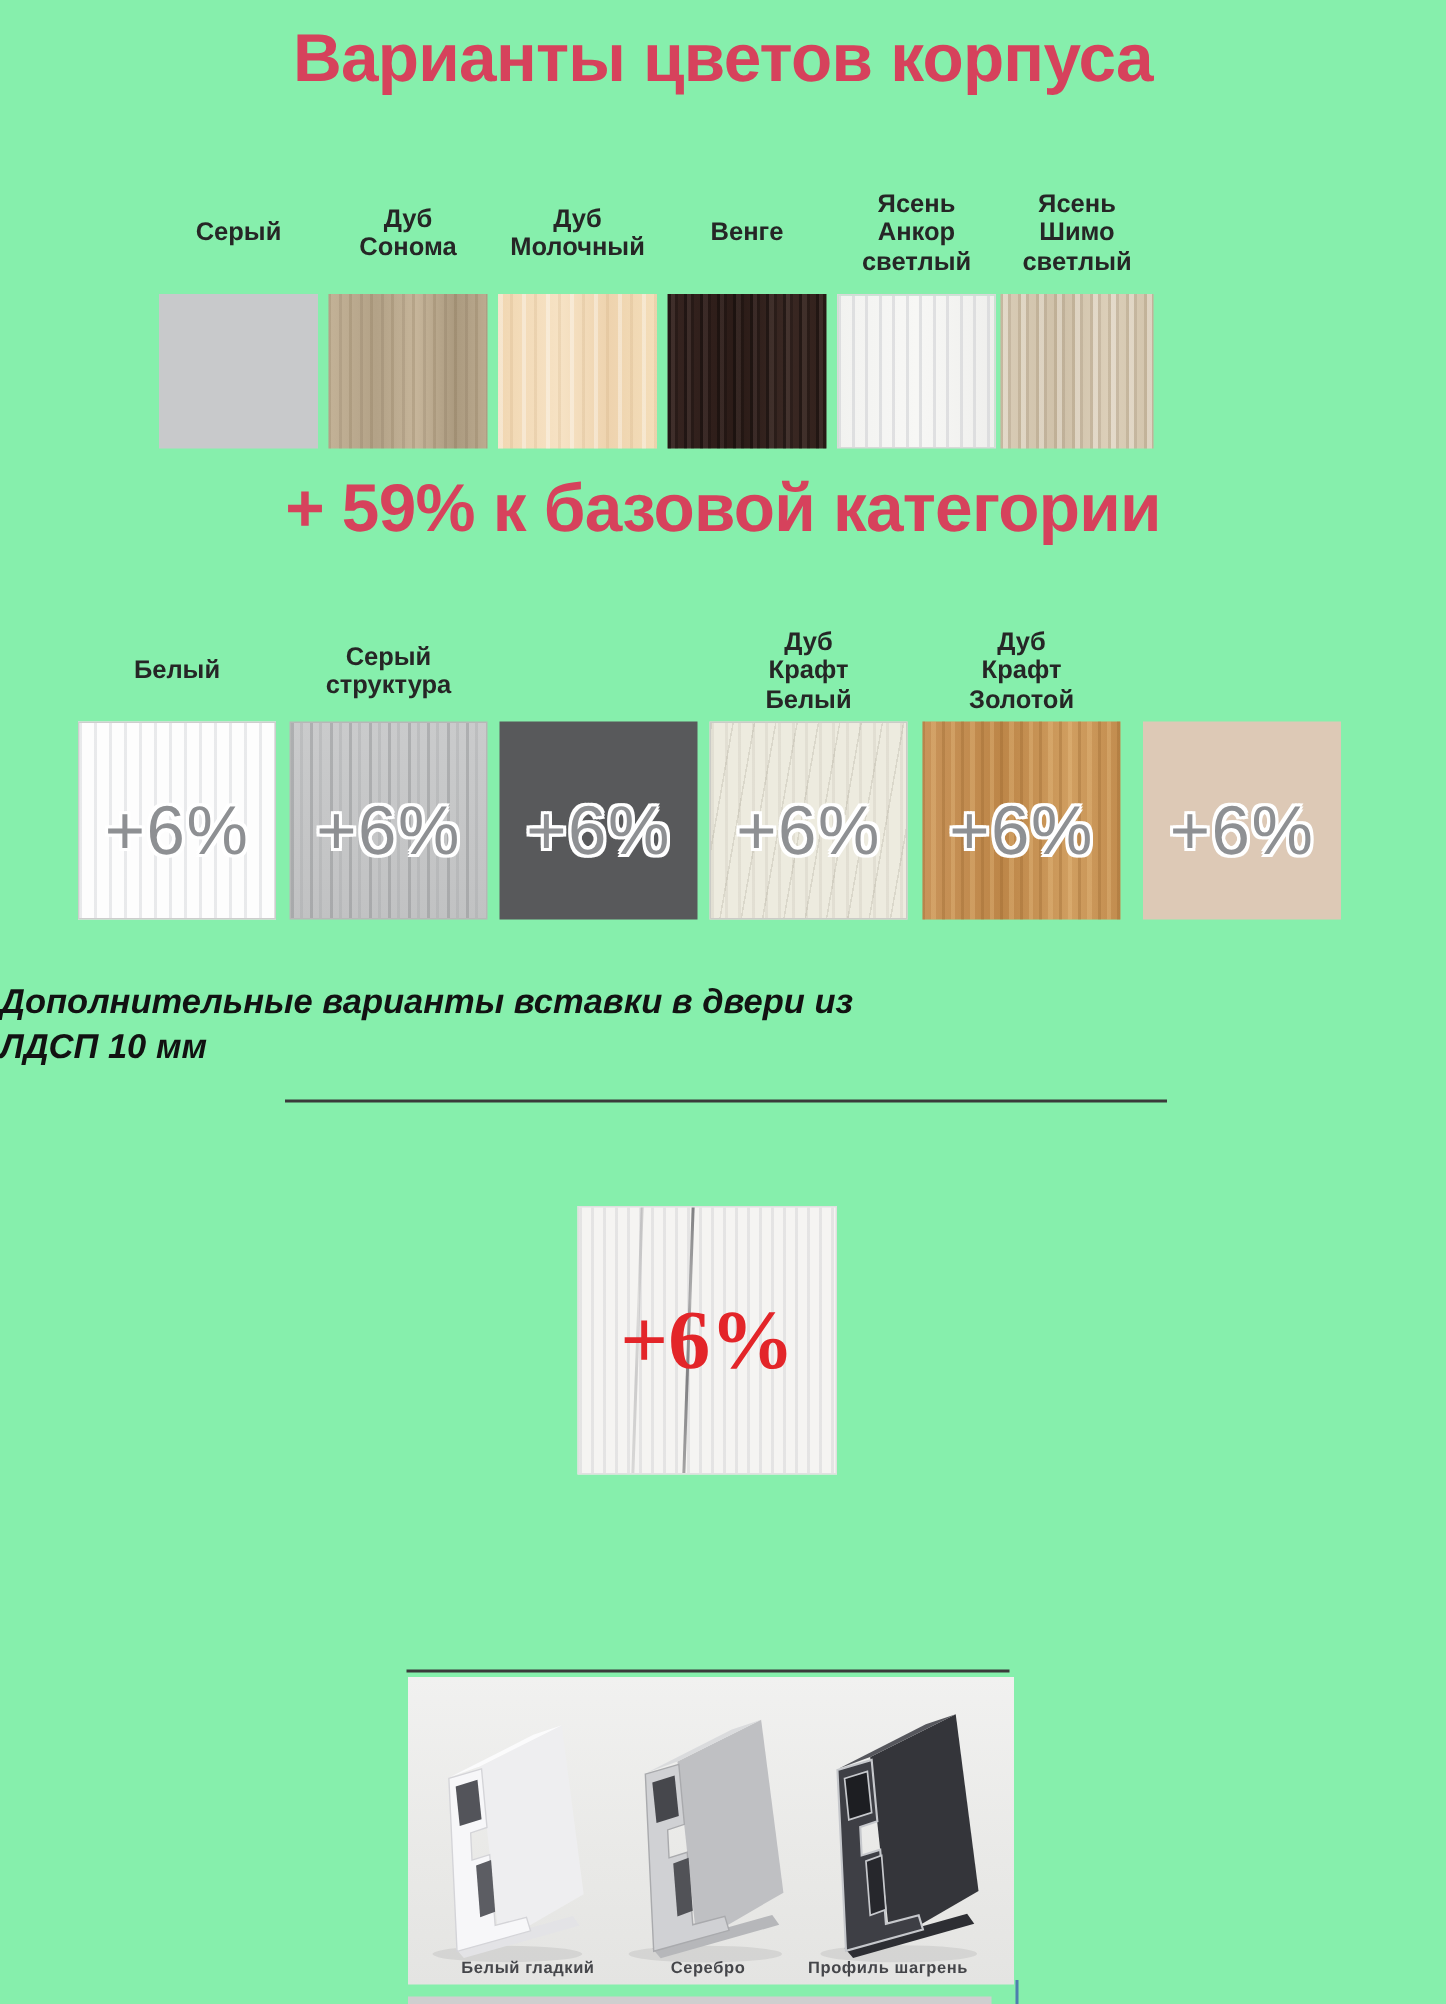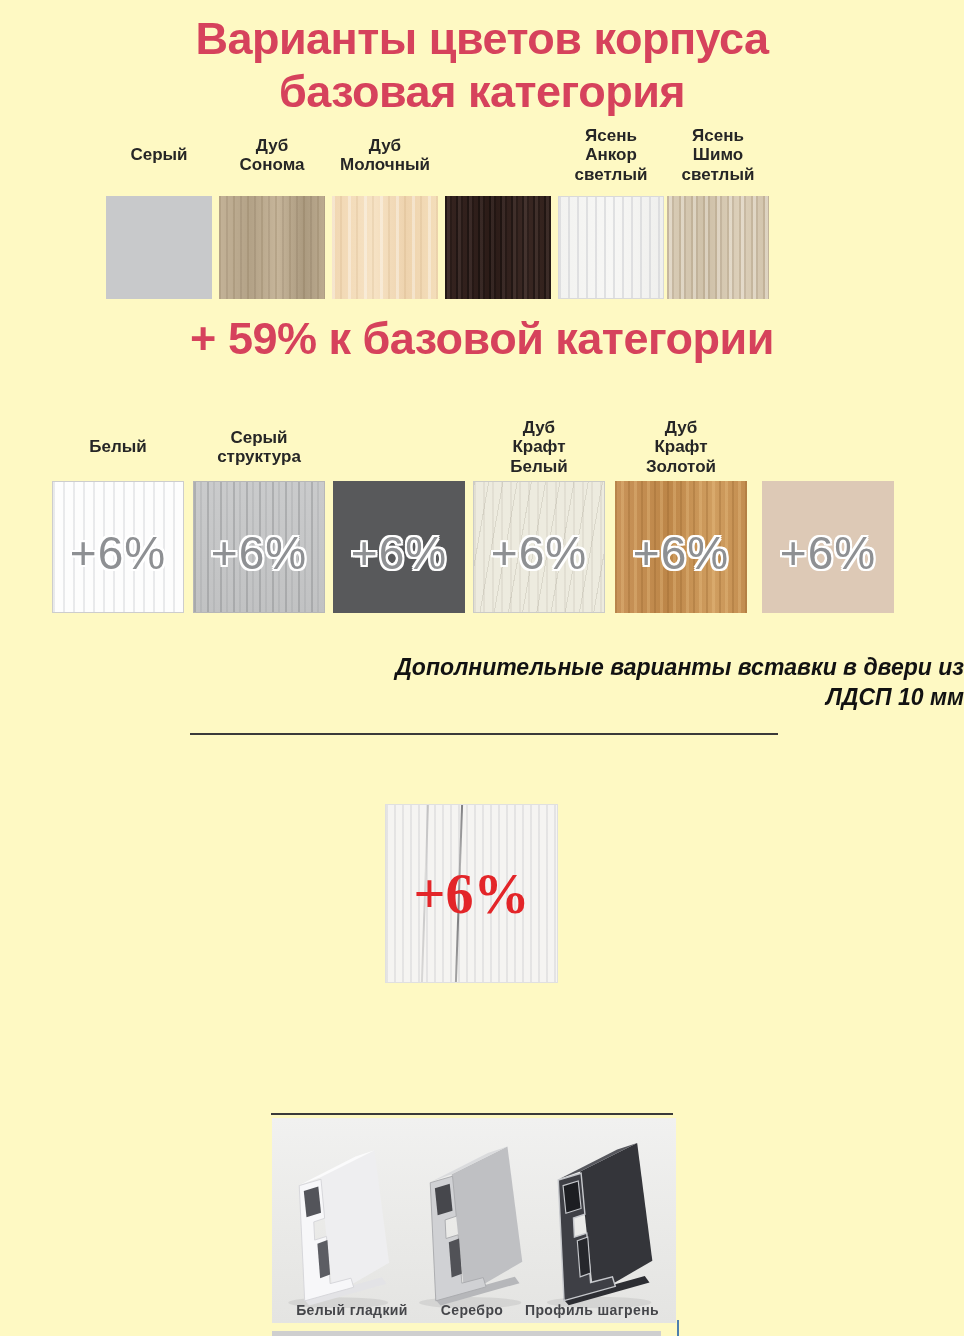--- a/index.html
+++ b/index.html
@@ -1,17 +1,17 @@
 <!DOCTYPE html>
 <html><head>
 <meta charset="utf-8">
 <style>
   html,body{margin:0;padding:0;background:#ffffff;}
   body{font-family:"Liberation Sans",sans-serif;}
-  .page{position:relative;width:964px;height:1336px;background:#fef9c3;overflow:hidden;}
+  .page{position:relative;width:964px;height:1336px;background:#86efac;overflow:hidden;}
 
   
   .title{position:absolute;left:0;width:964px;text-align:center;color:#d6425c;
          font-weight:bold;font-size:45px;line-height:53px;letter-spacing:-0.5px;}
   .title-base{top:12px;}
   .title-lux{top:312px;}
   .u-red{text-decoration:underline;text-decoration-thickness:3px;text-underline-offset:5px;}
 
   
   .collabel{position:absolute;display:flex;align-items:center;justify-content:center;
@@ -58,21 +58,21 @@
     repeating-linear-gradient(90deg,rgba(205,200,188,.35) 0 2px,rgba(255,255,255,0) 2px 9px),#edebdf;}
   .sw-kraftgold{background:
     repeating-linear-gradient(90deg,rgba(150,100,45,.32) 0 2px,rgba(255,255,255,0) 2px 6px,rgba(235,195,135,.32) 6px 9px,rgba(255,255,255,0) 9px 13px),
     linear-gradient(90deg,#c9945a,#bd8648 40%,#d09e60 75%,#c28c4e);}
   .sw-beige{background:#ddc9b6;}
 
   .badge-gray{font-size:46px;color:#8e9093;letter-spacing:1px;padding-top:12px;
     text-shadow:-2px -2px 0 #fff,2px -2px 0 #fff,-2px 2px 0 #fff,2px 2px 0 #fff,0 -2px 0 #fff,0 2px 0 #fff,-2px 0 0 #fff,2px 0 0 #fff;}
 
   
-  .heading-italic{position:absolute;left:0;width:964px;text-align:right;font-weight:bold;
+  .heading-italic{position:absolute;left:0;width:964px;text-align:left;font-weight:bold;
     font-style:italic;color:#121212;font-size:23px;line-height:30px;white-space:pre-line;}
   .heading-insert{top:652px;}
   .heading-profile{top:1016px;}
   .rule{position:absolute;height:0;border-top:2px solid #3a3a3a;}
   .rule1{top:733px;left:190px;width:588px;}
   .rule2{top:1113px;left:271px;width:402px;}
 
   .elza-label{position:absolute;top:746px;left:385px;width:173px;text-align:center;
     font-weight:bold;font-style:italic;font-size:26px;color:#121212;}
   .elza-swatch{position:absolute;left:385px;top:804px;width:173px;height:179px;box-sizing:border-box;
@@ -85,21 +85,21 @@
   .badge-red{position:relative;font-family:"Liberation Serif",serif;font-weight:bold;
     font-size:56px;color:#e32529;}
 
   
   .photo{position:absolute;left:272px;top:1118px;width:404px;height:205px;overflow:hidden;
     background:linear-gradient(180deg,#f1f1f0 0%,#e9e9e7 60%,#e4e4e2 100%);}
   .profile-svg{position:absolute;}
   .pf1{left:10px;top:12px;width:118px;height:182px;}
   .pf2{left:140px;top:8px;width:122px;height:186px;}
   .pf3{left:268px;top:4px;width:124px;height:190px;}
-  .photo-label{position:absolute;bottom:5px;text-align:center;font-size:14px;font-weight:bold;
+  .photo-label{position:absolute;bottom:5px;text-align:center;font-size:11px;font-weight:bold;
     color:#45464a;letter-spacing:0.4px;}
   .pl1{left:0;width:160px;}
   .pl2{left:120px;width:160px;}
   .pl3{left:240px;width:160px;}
 
   
   .sh{fill:rgba(0,0,0,0.07);}
   .p-white .slab{fill:#eeeef0;} .p-white .topf{fill:#fbfbfc;} .p-white .front{fill:#f7f7f9;stroke:#d4d4d8;stroke-width:1;}
   .p-white .foot{fill:#e3e3e6;} .p-white .h1{fill:#53545a;} .p-white .h2{fill:#5c5d63;}
   .p-silver .slab{fill:#bfc0c3;} .p-silver .topf{fill:#dadbdd;} .p-silver .front{fill:#d0d1d4;stroke:#a9aaad;stroke-width:1;}
@@ -110,33 +110,35 @@
   .bottom-strip{position:absolute;left:272px;top:1331px;width:389px;height:5px;background:#cfcfcf;}
   .caret{position:absolute;left:677px;top:1320px;width:2px;height:16px;background:#4d7fae;}
 </style>
 </head>
 <body>
 
 <div class="page">
 
   <div class="title title-base">
     <div>Варианты цветов корпуса</div>
-    <div>базовая категория</div>
   </div>
 
   <div class="collabel r1 cA">
       <span>Серый</span>
     </div>
   <div class="collabel r1 cB">
       <span>Дуб
 Сонома</span>
     </div>
   <div class="collabel r1 cC">
       <span>Дуб
 Молочный</span>
+    </div>
+  <div class="collabel r1 cD">
+      <span>Венге</span>
     </div>
   <div class="collabel r1 cE">
       <span>Ясень
 Анкор
 светлый</span>
     </div>
   <div class="collabel r1 cF">
       <span>Ясень
 Шимо
 светлый</span>

